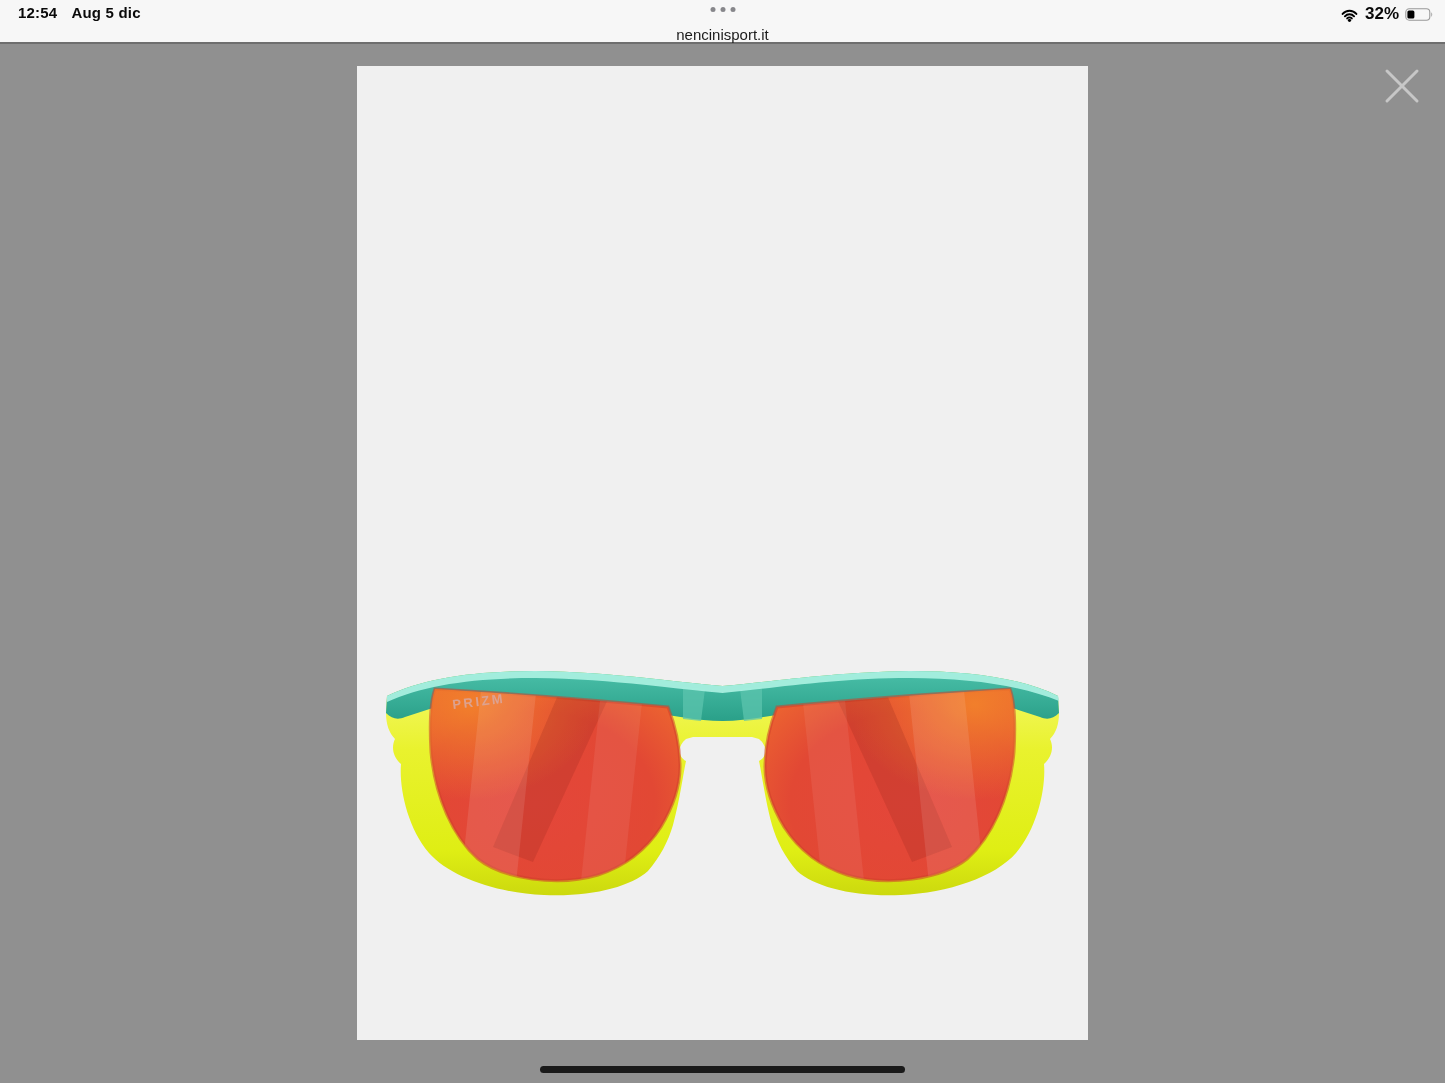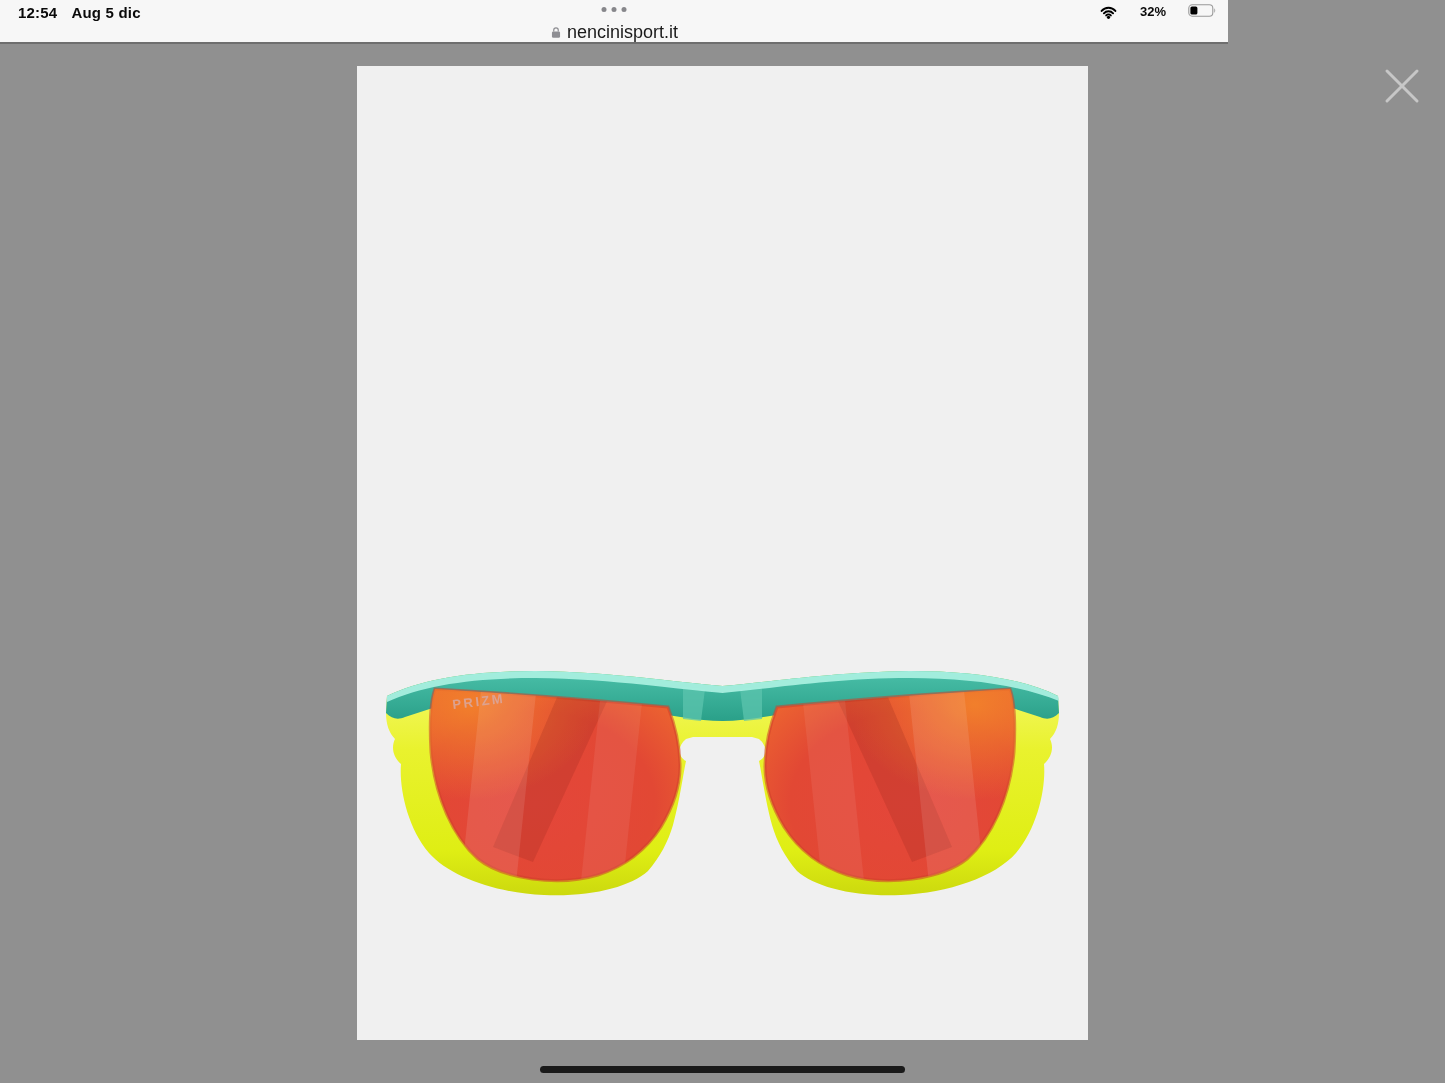--- a/index.html
+++ b/index.html
@@ -23,42 +23,42 @@
   html,body{width:1445px;height:1083px;overflow:hidden;}
   body{
     background:var(--overlay);
     font-family:"Liberation Sans", sans-serif;
     color:var(--text);
     position:relative;
   }
 
   
   .chrome{
-    position:absolute;left:0;top:0;width:1228px;height:44px;
+    position:absolute;left:0;top:0;width:1445px;height:44px;
     background:var(--chrome);
     border-bottom:2px solid #6e6e6e;
     z-index:5;
   }
   .status-left{
     position:absolute;left:18px;top:4px;display:flex;gap:14px;align-items:center;
     font-size:15px;font-weight:600;letter-spacing:.2px;
   }
   .tab-dots{
     position:absolute;left:50%;top:7px;transform:translateX(-50%);
     display:flex;gap:5px;cursor:pointer;
   }
   .tab-dots i{width:5px;height:5px;border-radius:50%;background:#87878b;display:block;}
   .status-right{
-    position:absolute;right:12px;top:4px;display:flex;gap:22px;align-items:flex-start;
-    font-size:13px;font-weight:600;
+    position:absolute;right:12px;top:4px;display:flex;gap:6px;align-items:center;
+    font-size:17px;font-weight:600;
   }
   .url-row{
     position:absolute;left:0;top:21px;width:100%;height:22px;
     display:flex;align-items:center;justify-content:center;gap:5px;
-    font-size:18px;color:#1b1b1b;cursor:pointer;
+    font-size:15px;color:#1b1b1b;cursor:pointer;flex-direction:column;
   }
 
   
   .backdrop{position:absolute;left:0;top:46px;width:1445px;height:1037px;z-index:1;}
   .image-panel{
     position:absolute;left:357px;top:66px;width:731px;height:974px;
     background:var(--panel);z-index:2;
   }
   .sunglasses{position:absolute;left:26px;top:601px;width:680px;height:235px;display:block;}
 

